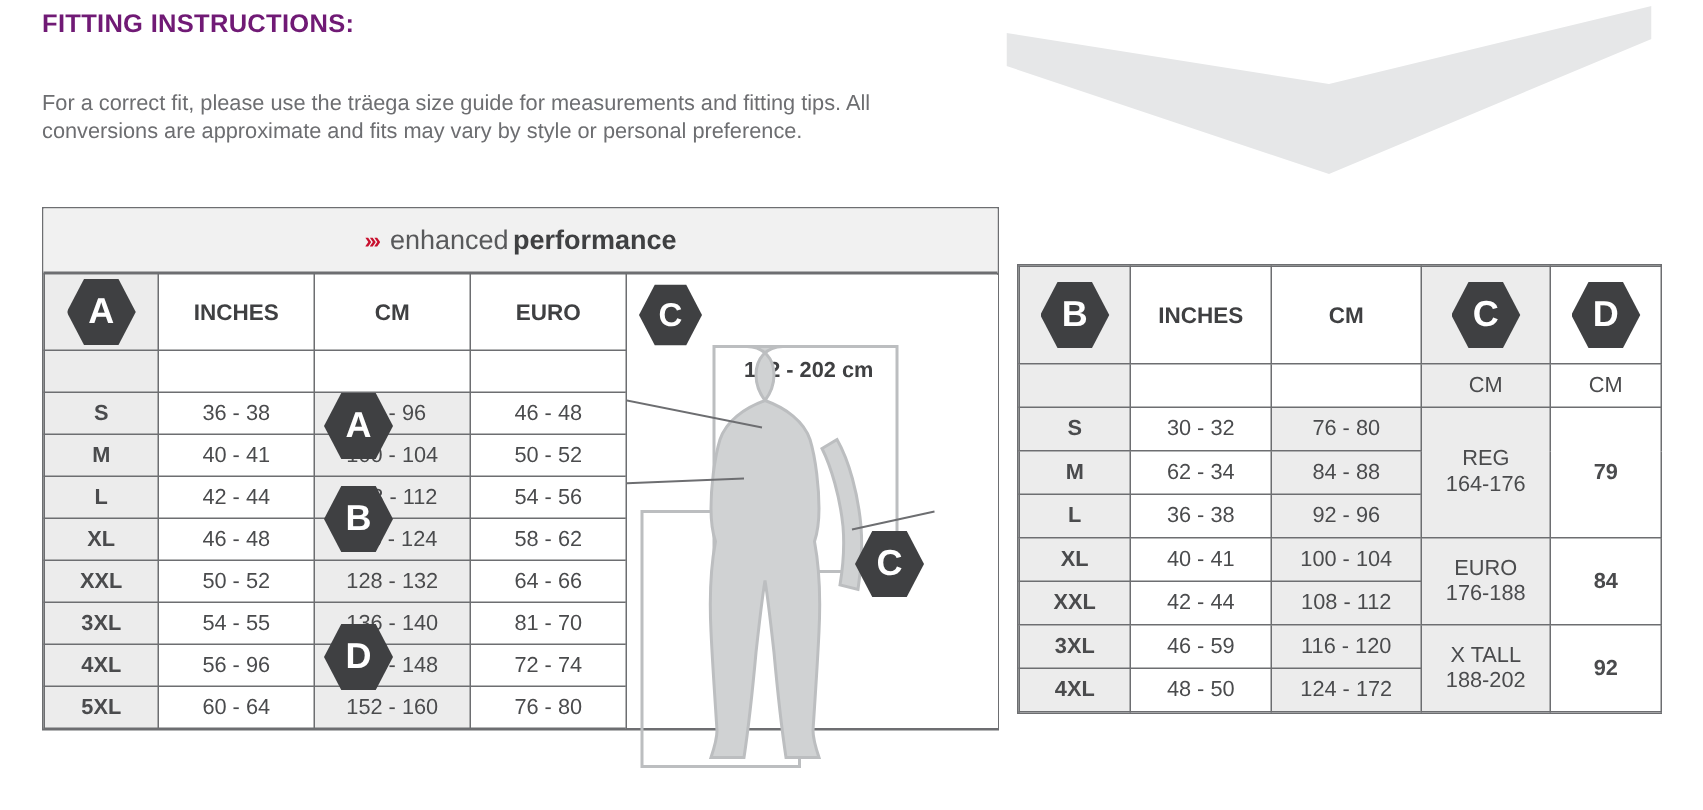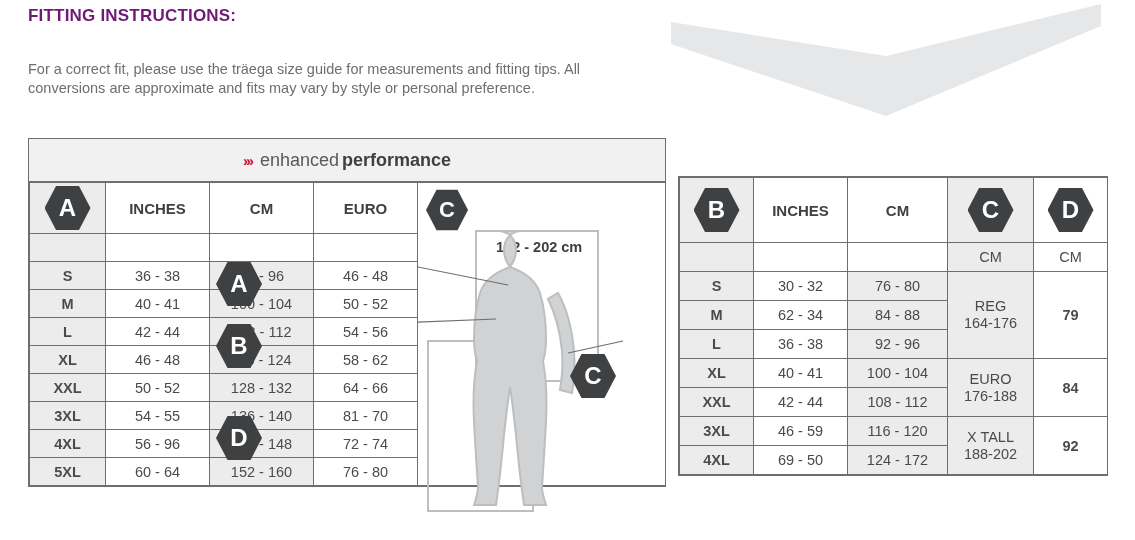--- a/index.html
+++ b/index.html
@@ -372,18 +372,18 @@
         <td class="shade">116 - 120</td>
         <td rowspan="2" class="cd-cell">
           <div>X TALL</div>
           <div>188-202</div>
         </td>
         <td rowspan="2" class="d-cell">92</td>
       </tr>
 
       <tr>
         <td class="sizecell">4XL</td>
-        <td>69 - 50</td>
+        <td>48 - 50</td>
         <td class="shade">124 - 172</td>
       </tr>
     </tbody>
   </table>
 </div>
 
 </body></html>

